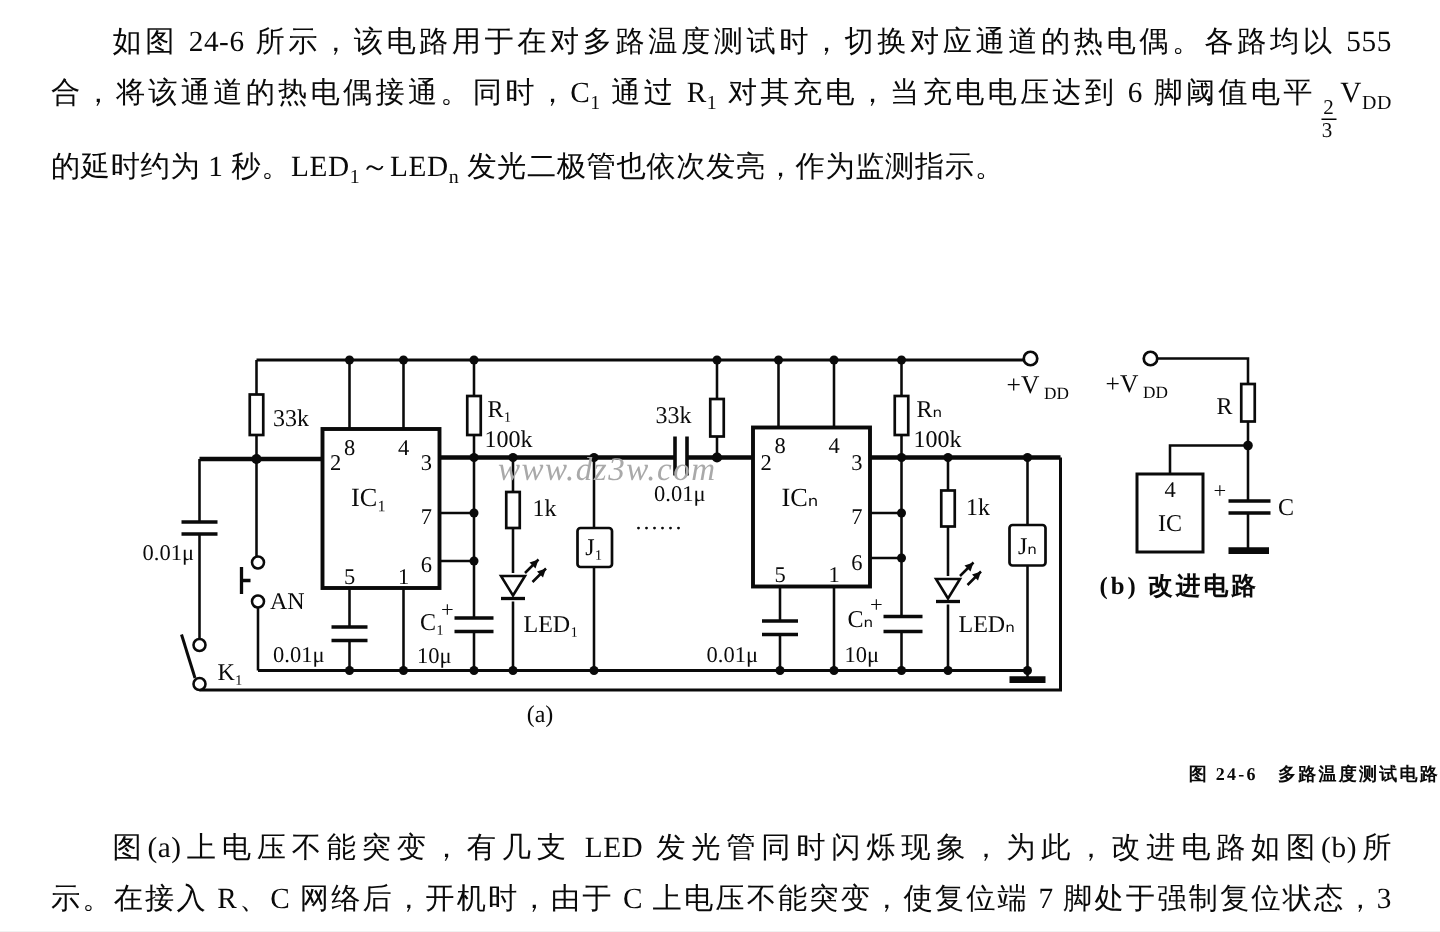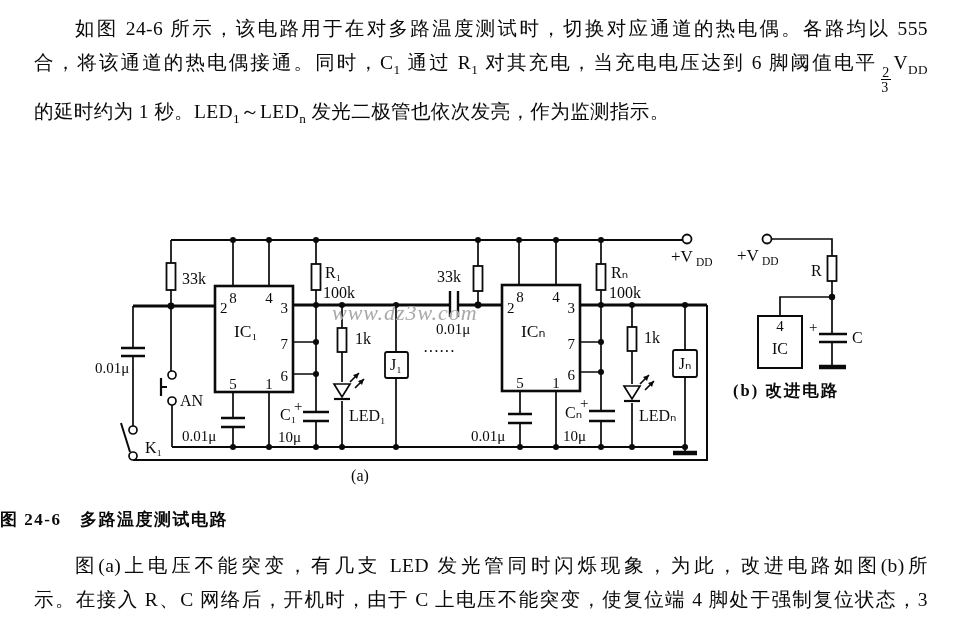--- a/index.html
+++ b/index.html
@@ -7,22 +7,22 @@
         font-family:"Liberation Serif","DejaVu Serif",serif;color:#0a0a0a;}
   .para{position:absolute;left:34px;width:894px;font-size:19.5px;line-height:33.5px;
         letter-spacing:.4px;}
   .tline{text-align:justify;text-align-last:justify;white-space:normal;}
   .tline.noJust{text-align-last:left;}
   .tline.indent{text-indent:2.1em;}
   sub{font-size:.68em;line-height:0;}
   .frac{display:inline-flex;flex-direction:column;vertical-align:-0.6em;text-align:center;
         font-size:.72em;line-height:1.02;margin:0 3px 0 4px;}
   .frac .num{border-bottom:1.6px solid #000;padding:0 1px;}
-  .caption{position:absolute;left:0;top:508px;width:960px;text-align:left;
-           font-size:17px;font-weight:bold;letter-spacing:1.5px;}
+  .caption{position:absolute;left:0;top:508px;width:960px;text-align:right;
+           font-size:12px;font-weight:bold;letter-spacing:1.5px;}
   svg text{font-family:"Liberation Serif","DejaVu Sans",serif;fill:#0a0a0a;font-size:16px;}
   svg .pin{font-size:15px;}
   svg .icname{font-size:17.5px;}
   svg .small{font-size:15px;}
   svg .vddsub{font-size:11.5px;}
   svg .vddmain{font-size:17px;}
   svg .wm{font-size:22px;font-style:italic;fill:#a9a9a9;letter-spacing:1px;}
   svg .sub2{font-size:16.5px;font-weight:600;letter-spacing:2px;}
 </style>
 </head>
@@ -228,16 +228,16 @@
     <text x="852" y="343">C</text>
     <text class="sub2" x="733" y="396">(b) 改进电路</text>
 
     <text class="wm" x="332" y="320">www.dz3w.com</text>
   </svg>
 
   <div class="caption">图 24-6　多路温度测试电路</div>
 
   <div class="para" style="top:549px;">
     <div class="tline indent">图(a)上电压不能突变，有几支 LED 发光管同时闪烁现象，为此，改进电路如图(b)所</div>
-    <div class="tline">示。在接入 R、C 网络后，开机时，由于 C 上电压不能突变，使复位端 4 脚处于强制复位状态，3</div>
+    <div class="tline">示。在接入 R、C 网络后，开机时，由于 C 上电压不能突变，使复位端 7 脚处于强制复位状态，3</div>
   </div>
 
 </div>
 
 </body></html>

